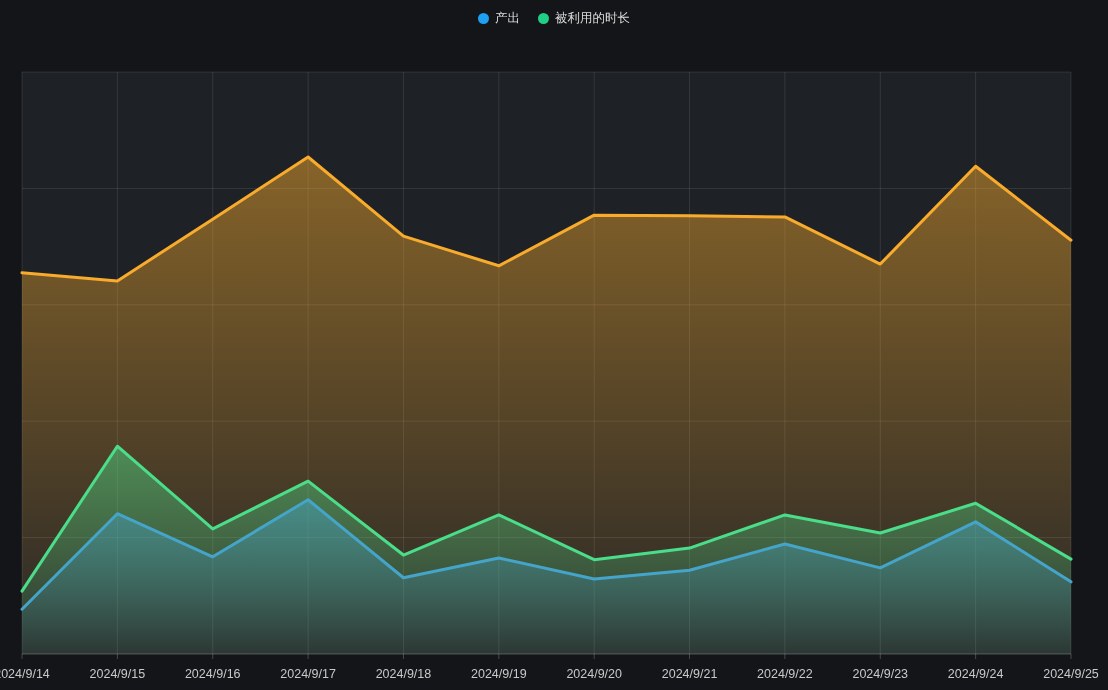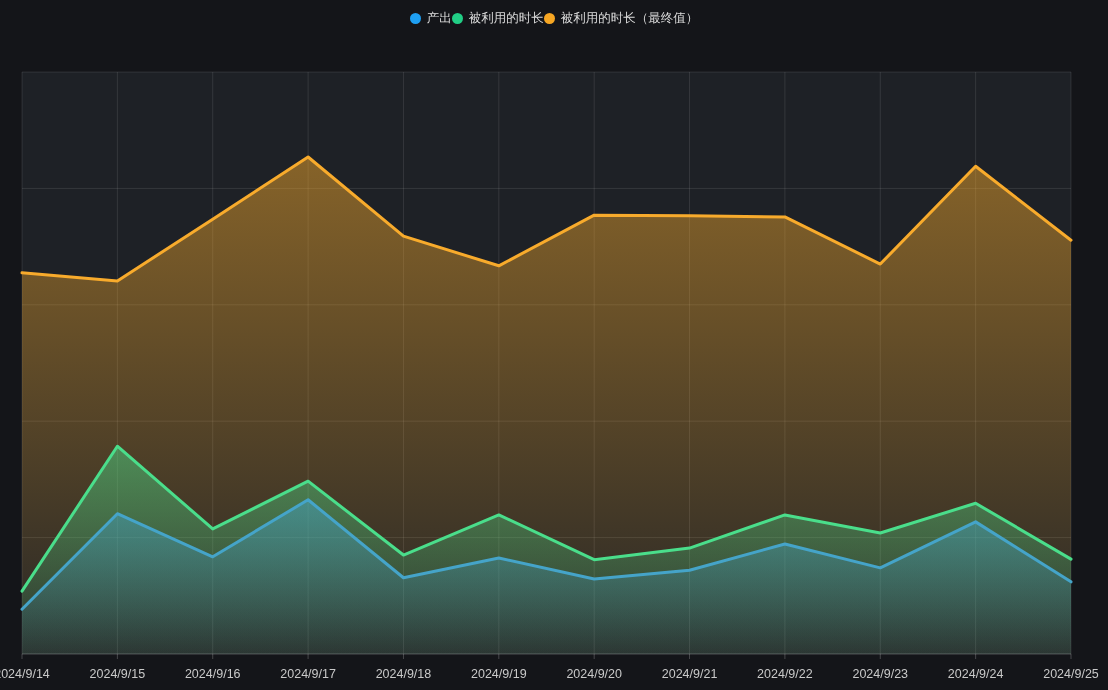--- a/index.html
+++ b/index.html
@@ -16,21 +16,21 @@
     overflow: hidden;
   }
   .legend {
     position: absolute;
     top: 8px;
     left: 0;
     width: 100%;
     display: flex;
     justify-content: center;
     align-items: flex-start;
-    gap: 0;
+    gap: 18px;
     z-index: 2;
   }
   .legend-item {
     display: flex;
     align-items: center;
     gap: 6px;
     cursor: pointer;
     color: #dcdcdc;
     font-size: 12.5px;
     line-height: 20px;
@@ -55,24 +55,20 @@
 <div id="screen">
 
   <div class="legend">
     <div class="legend-item">
       <span class="legend-dot" style="background: rgb(30, 159, 242);"></span>
       <span>产出</span>
     </div>
     <div class="legend-item">
       <span class="legend-dot" style="background: rgb(33, 206, 133);"></span>
       <span>被利用的时长</span>
-    </div>
-    <div class="legend-item">
-      <span class="legend-dot" style="background: rgb(246, 166, 35);"></span>
-      <span>被利用的时长（最终值）</span>
     </div>
   </div>
 
   <svg id="chart-svg" width="1108" height="690" viewBox="0 0 1108 690">
       <rect x="22" y="72" width="1049" height="582" fill="#1e2126"></rect>
       <line x1="22" y1="72" x2="1071" y2="72" stroke="rgba(255,255,255,0.10)" stroke-width="1"></line>
       <line x1="22" y1="188.4" x2="1071" y2="188.4" stroke="rgba(255,255,255,0.10)" stroke-width="1"></line>
       <line x1="22" y1="304.8" x2="1071" y2="304.8" stroke="rgba(255,255,255,0.10)" stroke-width="1"></line>
       <line x1="22" y1="421.2" x2="1071" y2="421.2" stroke="rgba(255,255,255,0.10)" stroke-width="1"></line>
       <line x1="22" y1="537.6" x2="1071" y2="537.6" stroke="rgba(255,255,255,0.10)" stroke-width="1"></line>

